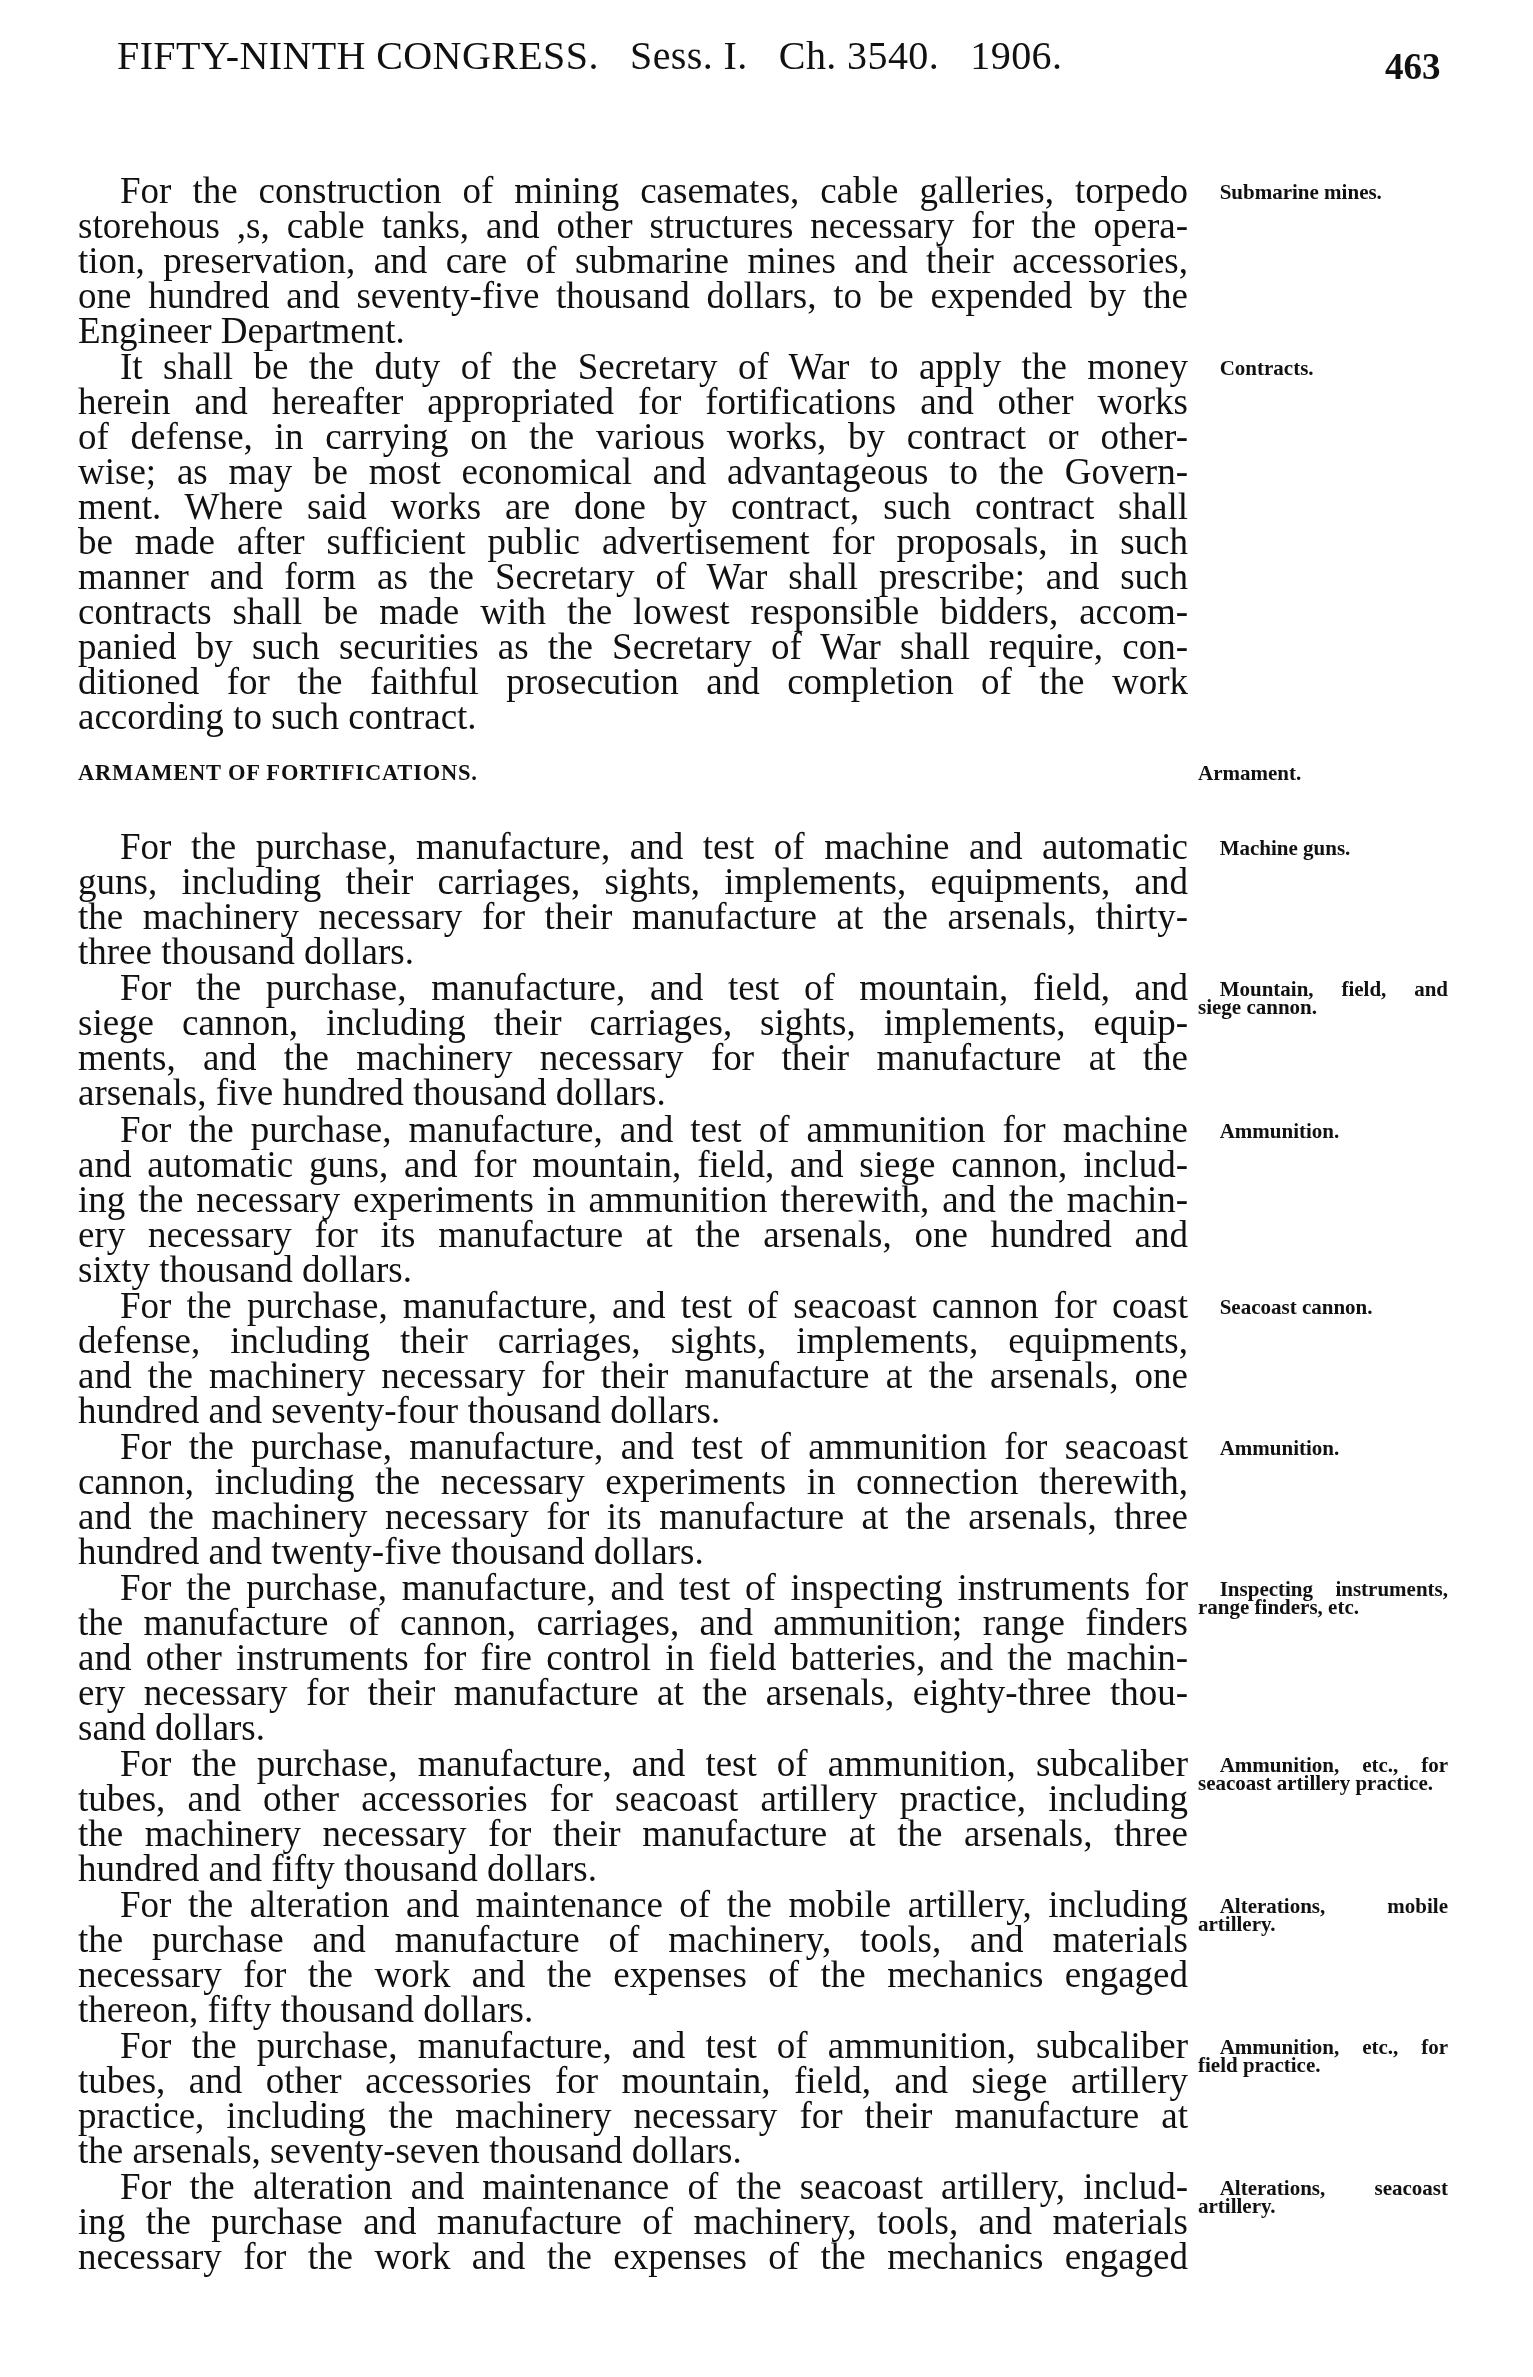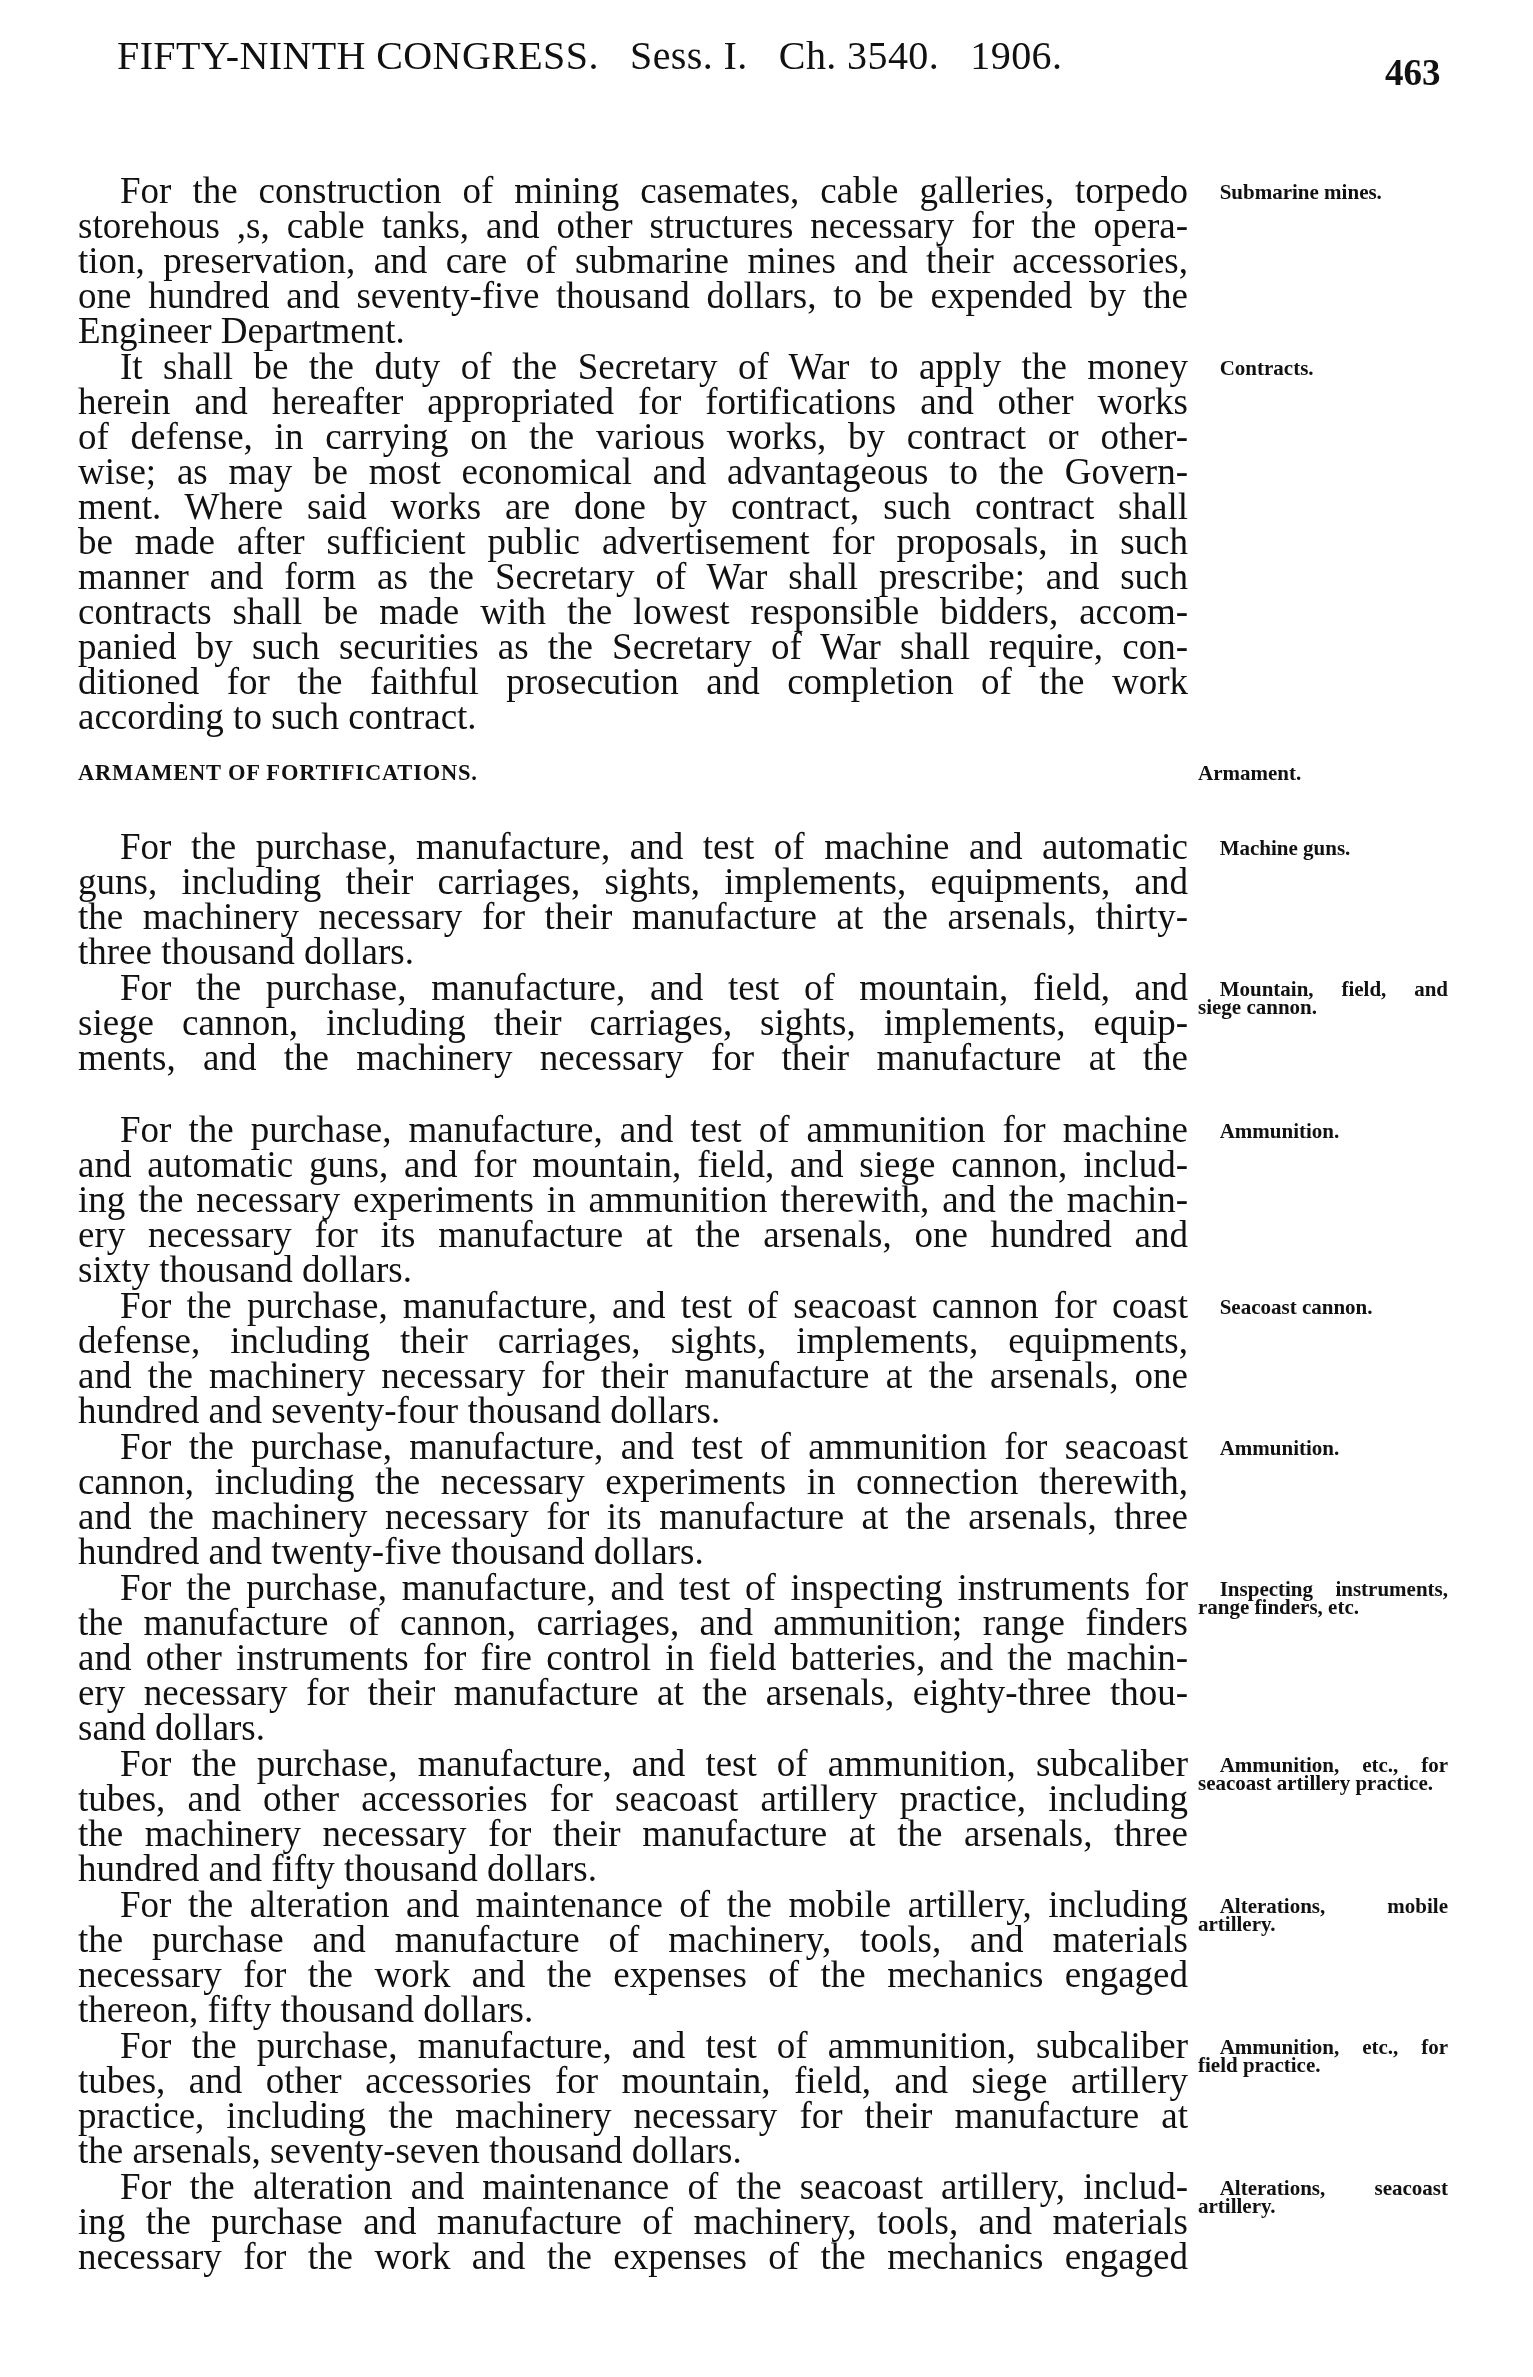--- a/index.html
+++ b/index.html
@@ -3,21 +3,21 @@
 <meta charset="utf-8">
 <style>
   html, body { margin: 0; padding: 0; background: #ffffff; }
   body { width: 1533px; height: 2377px; position: relative; overflow: hidden;
          font-family: "Liberation Serif", "DejaVu Serif", serif; color: #111111; }
   .page { position: absolute; left: 0; top: 0; width: 1533px; height: 2377px; }
 
   .running-head { position: absolute; left: 117px; top: 32px; width: 1334px; height: 42px;
                   font-size: 40px; letter-spacing: 0.4px; white-space: nowrap; text-decoration: underline; }
   .running-head .title { position: absolute; left: 0; top: 0; }
-  .page-number { position: absolute; left: 1385px; top: 45px; font-size: 37px; font-weight: bold; margin-top: 6px; }
+  .page-number { position: absolute; left: 1385px; top: 45px; font-size: 37px; font-weight: bold; }
 
   .block { position: absolute; left: 78px; width: 1110px; }
   .line { display: block; height: 35px; line-height: 35px; font-size: 37px;
           text-align: justify; text-align-last: justify; white-space: nowrap; overflow: visible; }
   .line.indent { padding-left: 42px; }
   .line.last { text-align-last: left; }
 
   .section-heading { position: absolute; left: 78px; width: 1110px; text-align: left;
                      font-size: 22.5px; font-weight: bold; letter-spacing: 0.8px; }
 
@@ -68,20 +68,21 @@
         <div class="line indent">For the purchase, manufacture, and test of machine and automatic</div>
         <div class="line">guns, including their carriages, sights, implements, equipments, and</div>
         <div class="line">the machinery necessary for their manufacture at the arsenals, thirty-</div>
         <div class="line last">three thousand dollars.</div>
       </div>
       <div class="note" style="top: 839px;"><span class="first">Machine guns.</span></div>
       <div class="block" style="top: 970px;">
         <div class="line indent">For the purchase, manufacture, and test of mountain, field, and</div>
         <div class="line">siege cannon, including their carriages, sights, implements, equip-</div>
         <div class="line">ments, and the machinery necessary for their manufacture at the</div>
+        <div class="line last">arsenals, five hundred thousand dollars.</div>
       </div>
       <div class="note" style="top: 980px;"><span class="first">Mountain, field, and siege cannon.</span></div>
       <div class="block" style="top: 1112px;">
         <div class="line indent">For the purchase, manufacture, and test of ammunition for machine</div>
         <div class="line">and automatic guns, and for mountain, field, and siege cannon, includ-</div>
         <div class="line">ing the necessary experiments in ammunition therewith, and the machin-</div>
         <div class="line">ery necessary for its manufacture at the arsenals, one hundred and</div>
         <div class="line last">sixty thousand dollars.</div>
       </div>
       <div class="note" style="top: 1122px;"><span class="first">Ammunition.</span></div>

